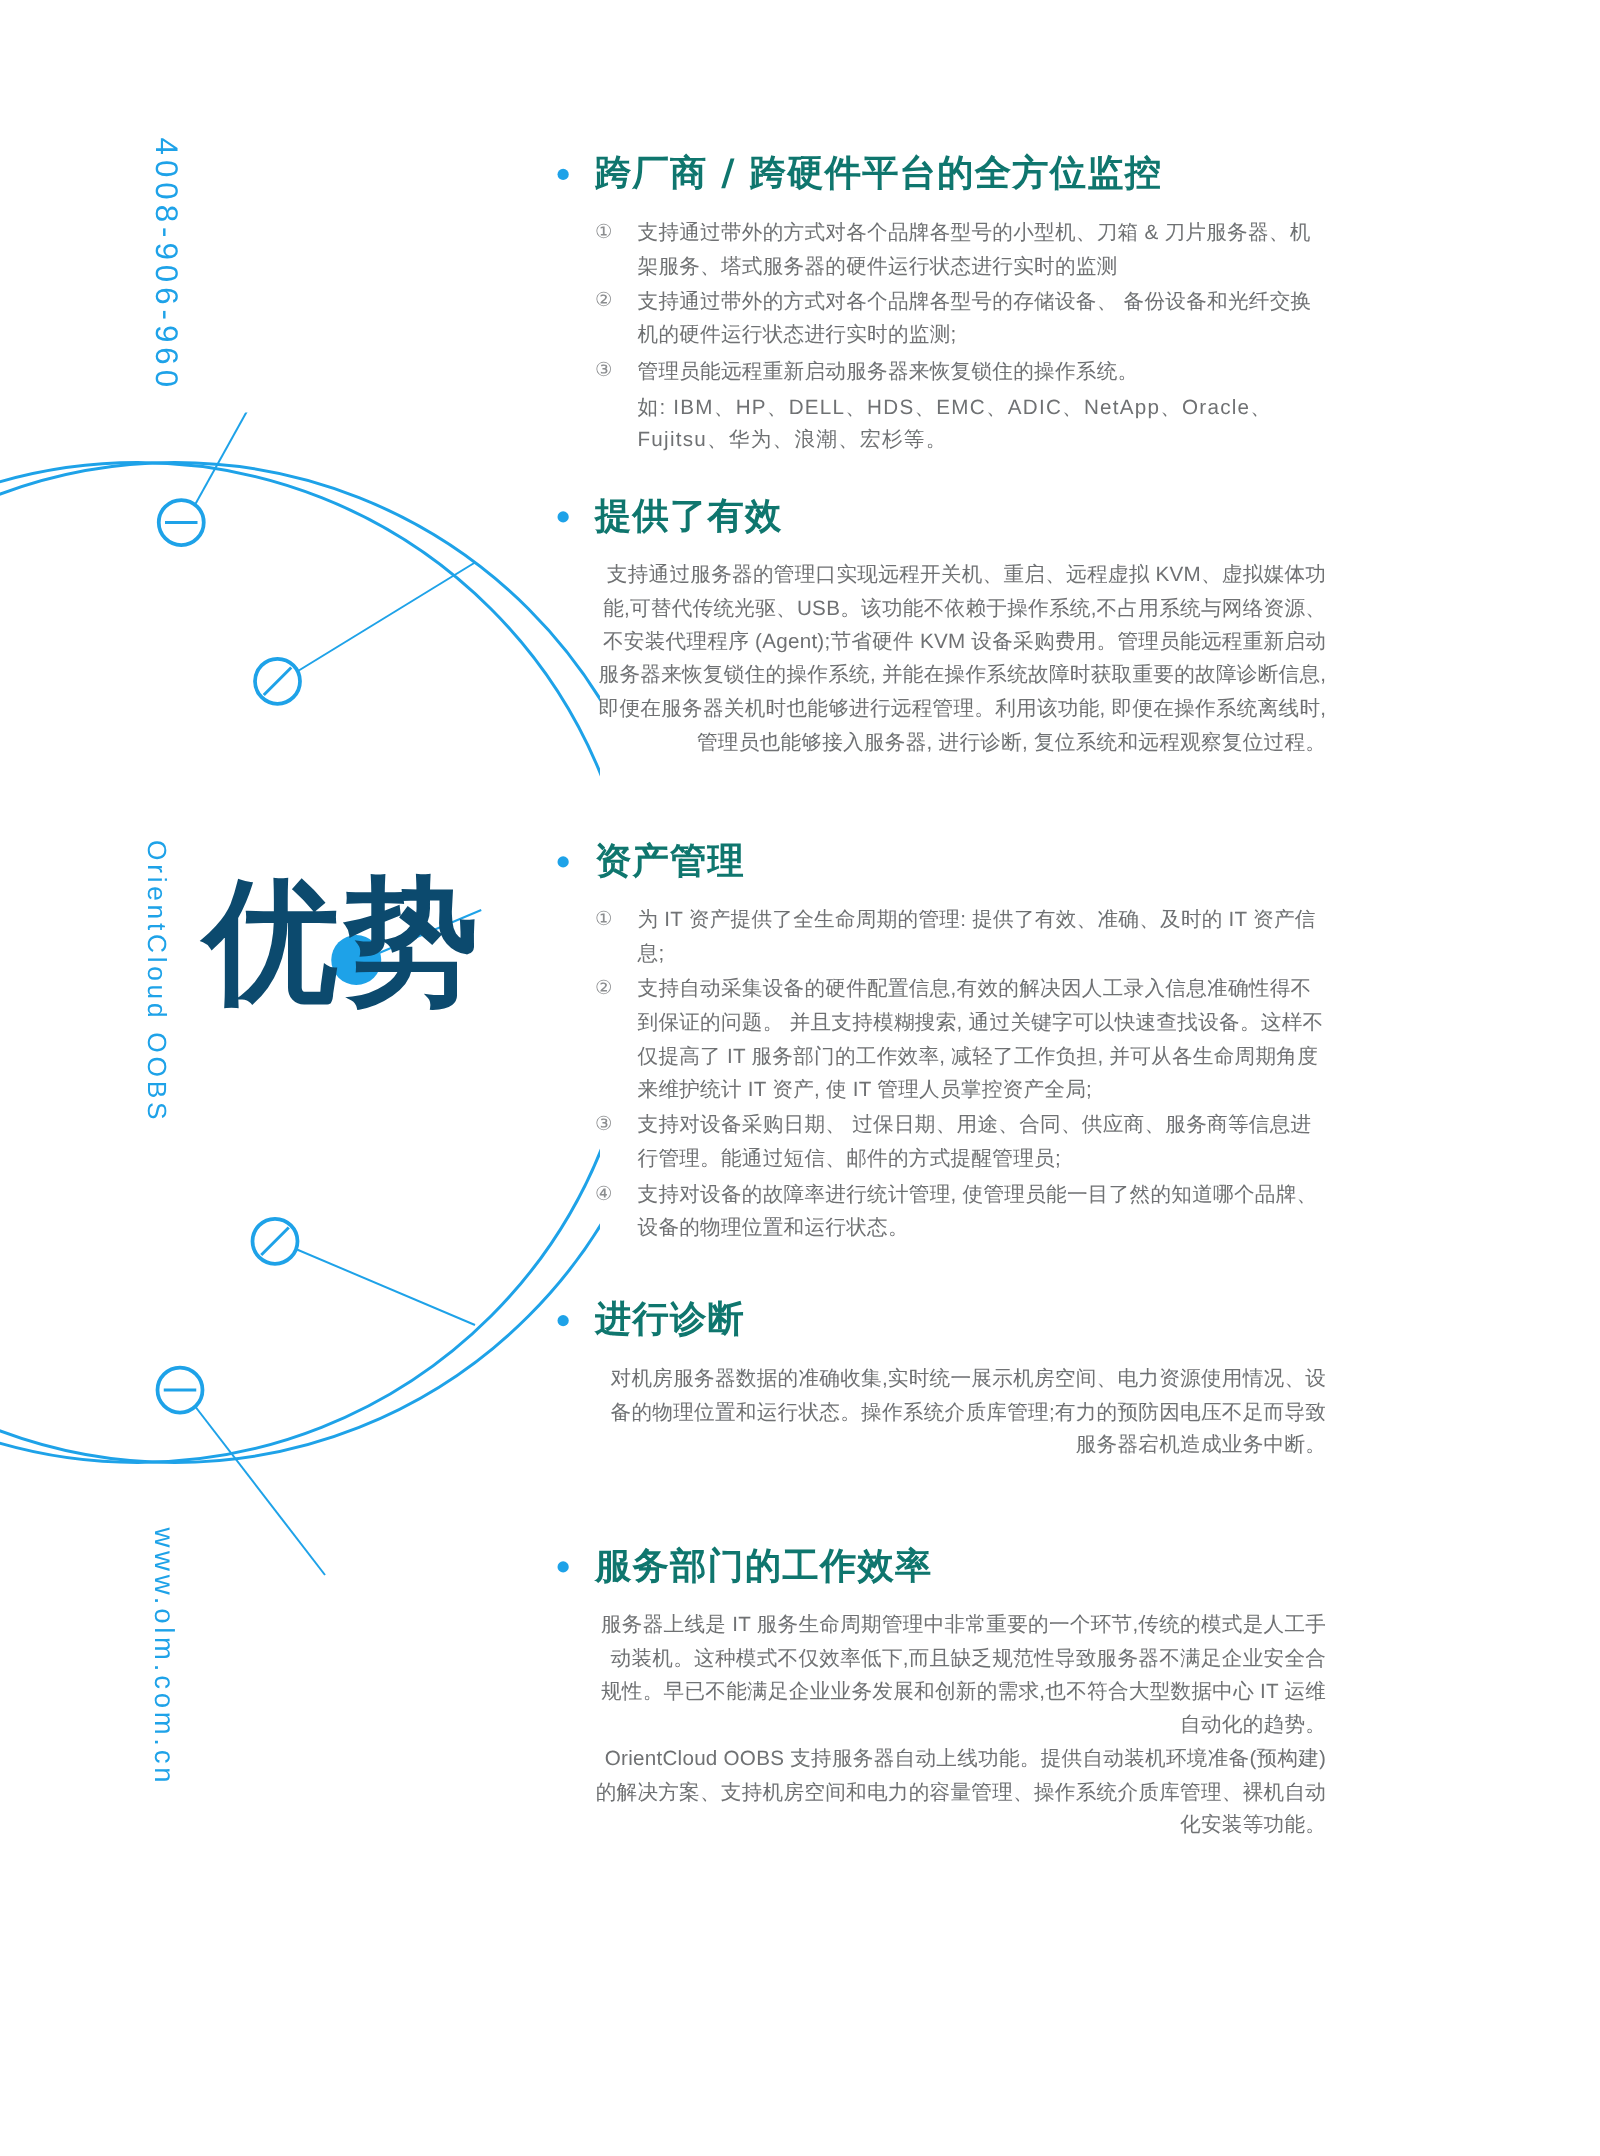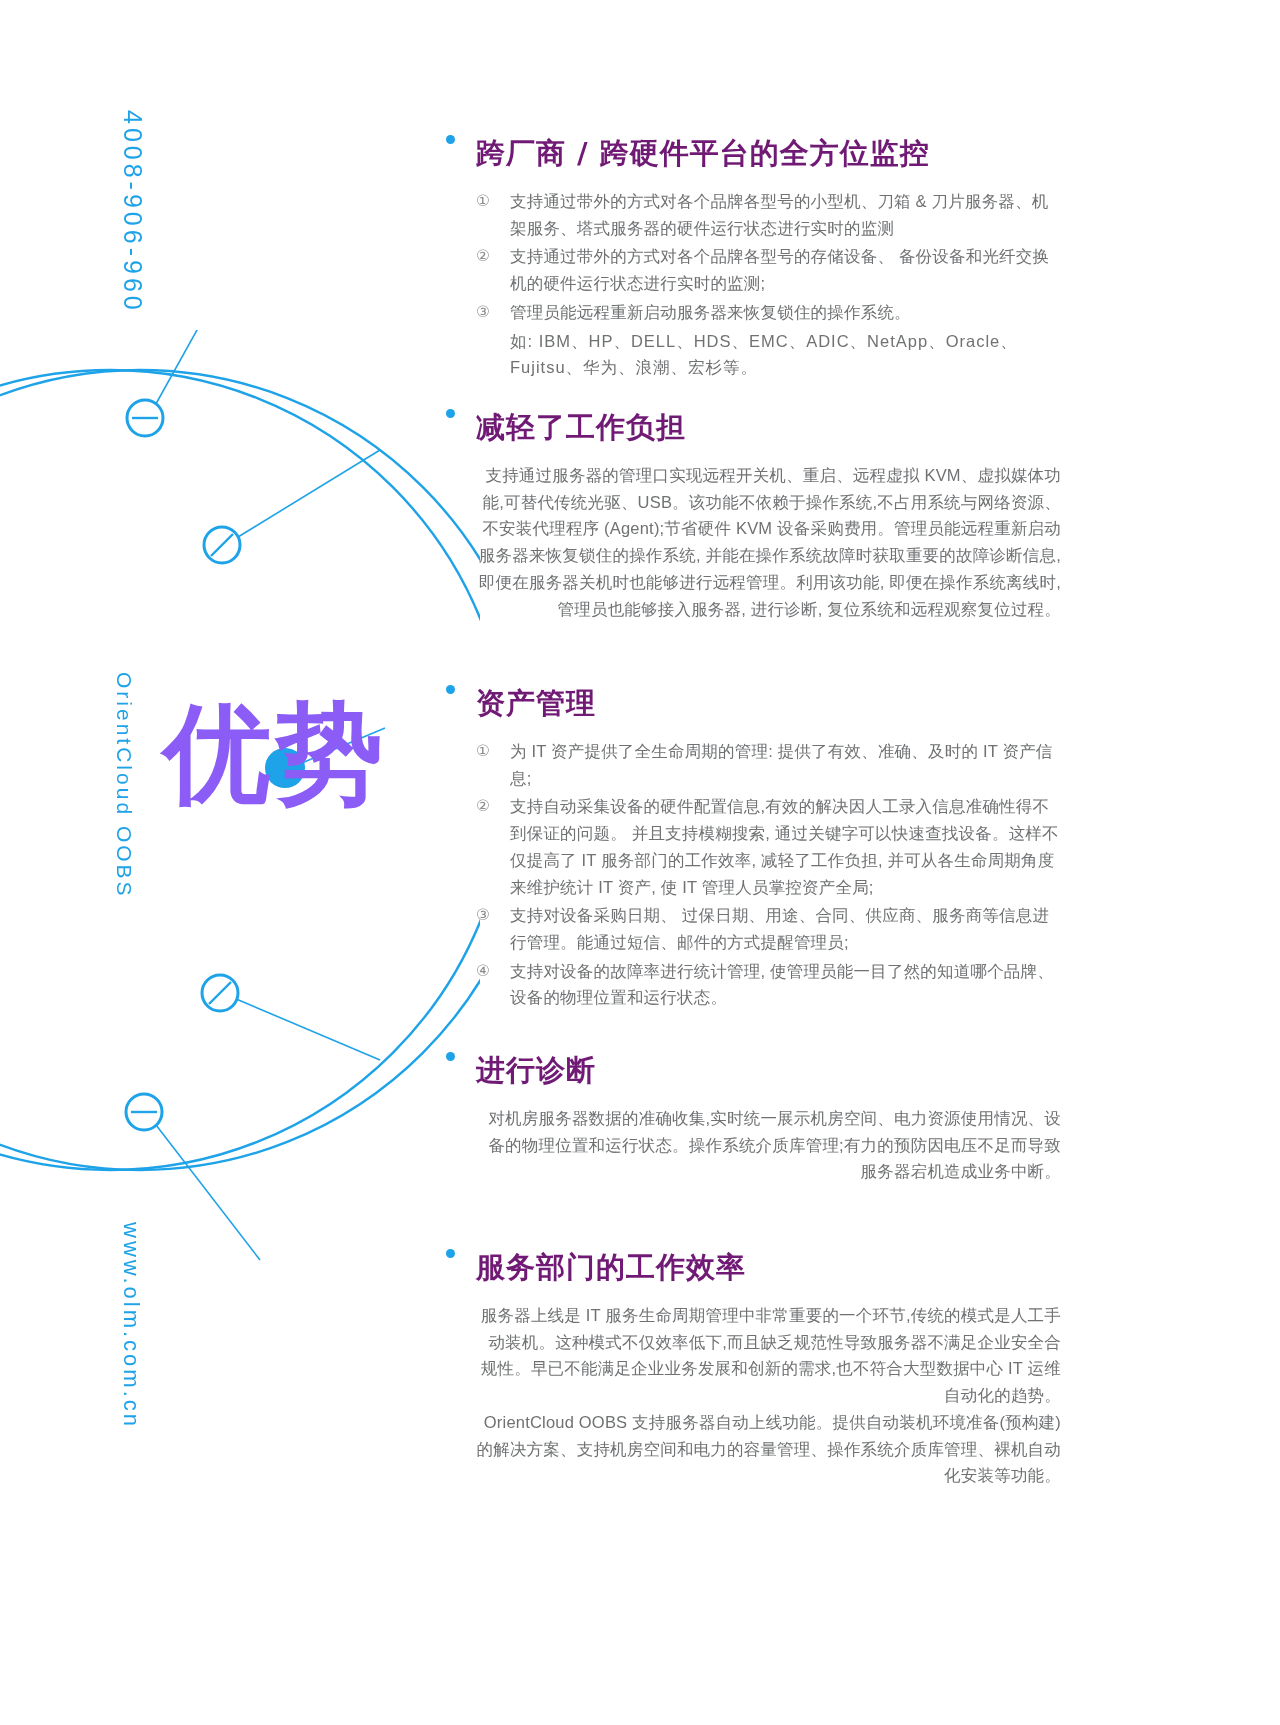--- a/index.html
+++ b/index.html
@@ -53,42 +53,42 @@
     width: 520px;
     height: 1030px;
   }
   #center-word {
     position: absolute;
     left: 163px;
     top: 700px;
     font-size: 108px;
     line-height: 1;
     font-weight: bold;
-    color: #8b5cf6;
+    color: #0c4a6e;
     letter-spacing: 4px;
     font-family: "DejaVu Sans", "Liberation Sans", sans-serif;
     text-align: center;
   }
   
   .sections {
     position: absolute;
     left: 476px;
     top: 0;
     width: 610px;
   }
   .section {
     position: absolute;
     width: 585px;
   }
   .sec-title {
-    color: #701a75;
+    color: #0f766e;
     font-weight: bold;
     font-size: 29px;
     letter-spacing: 1px;
-    margin: 16px 0 14px 0;
+    margin: 1px 0 14px 0;
     font-family: "DejaVu Sans", "Liberation Sans", sans-serif;
   }
   .sec-body {
     font-size: 16.5px;
     line-height: 1.62;
     color: #6f7173;
     letter-spacing: 0.2px;
   }
   .sec-body p {
     margin: 0;
@@ -204,21 +204,21 @@
             <span class="marker">③</span>
             <span>管理员能远程重新启动服务器来恢复锁住的操作系统。</span>
           </li>
         </ol>
         <div class="sub-note">如: IBM、HP、DELL、HDS、EMC、ADIC、NetApp、Oracle、Fujitsu、华为、浪潮、宏杉等。</div>
       </div>
     </div>
 
     <div class="section" id="sec-1">
       <span class="bullet-dot"></span>
-      <h2 class="sec-title">减轻了工作负担</h2>
+      <h2 class="sec-title">提供了有效</h2>
       <div class="sec-body">
         <p>支持通过服务器的管理口实现远程开关机、重启、远程虚拟 KVM、虚拟媒体功能,可替代传统光驱、USB。该功能不依赖于操作系统,不占用系统与网络资源、不安装代理程序 (Agent);节省硬件 KVM 设备采购费用。管理员能远程重新启动服务器来恢复锁住的操作系统, 并能在操作系统故障时获取重要的故障诊断信息, 即便在服务器关机时也能够进行远程管理。利用该功能, 即便在操作系统离线时, 管理员也能够接入服务器, 进行诊断, 复位系统和远程观察复位过程。</p>
       </div>
     </div>
 
     <div class="section" id="sec-2">
       <span class="bullet-dot"></span>
       <h2 class="sec-title">资产管理</h2>
       <div class="sec-body">
         <ol class="numlist">

